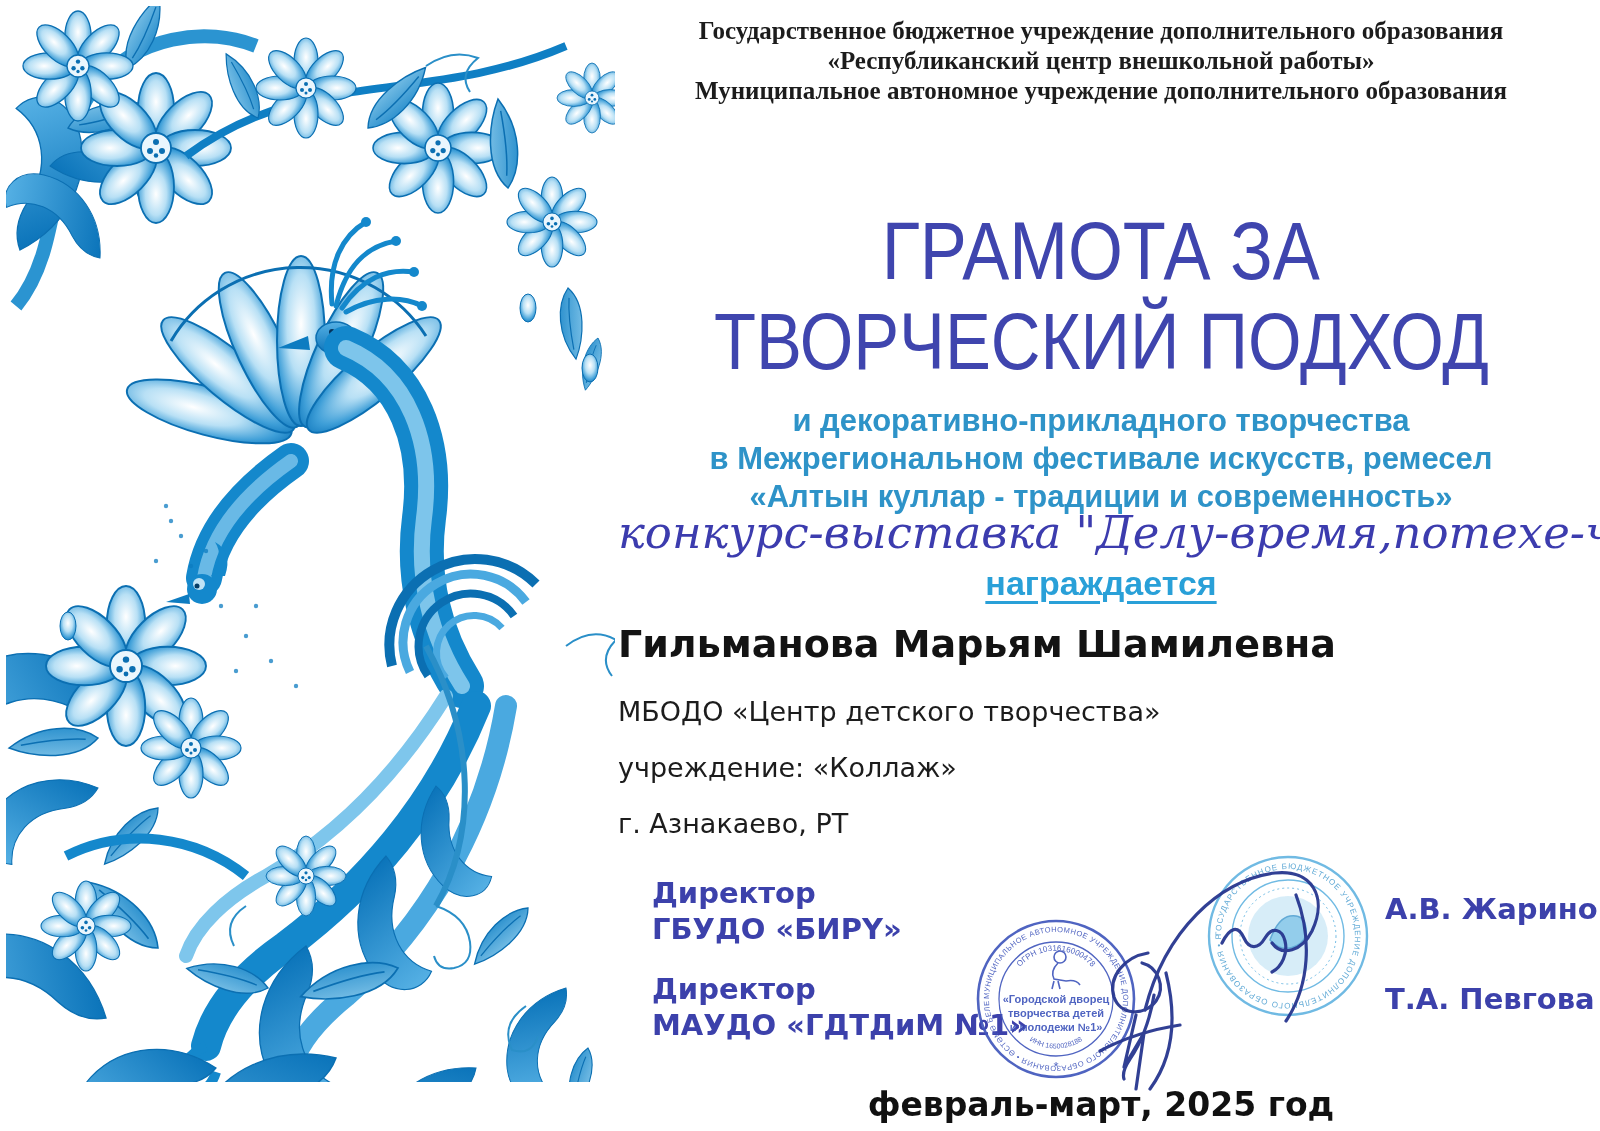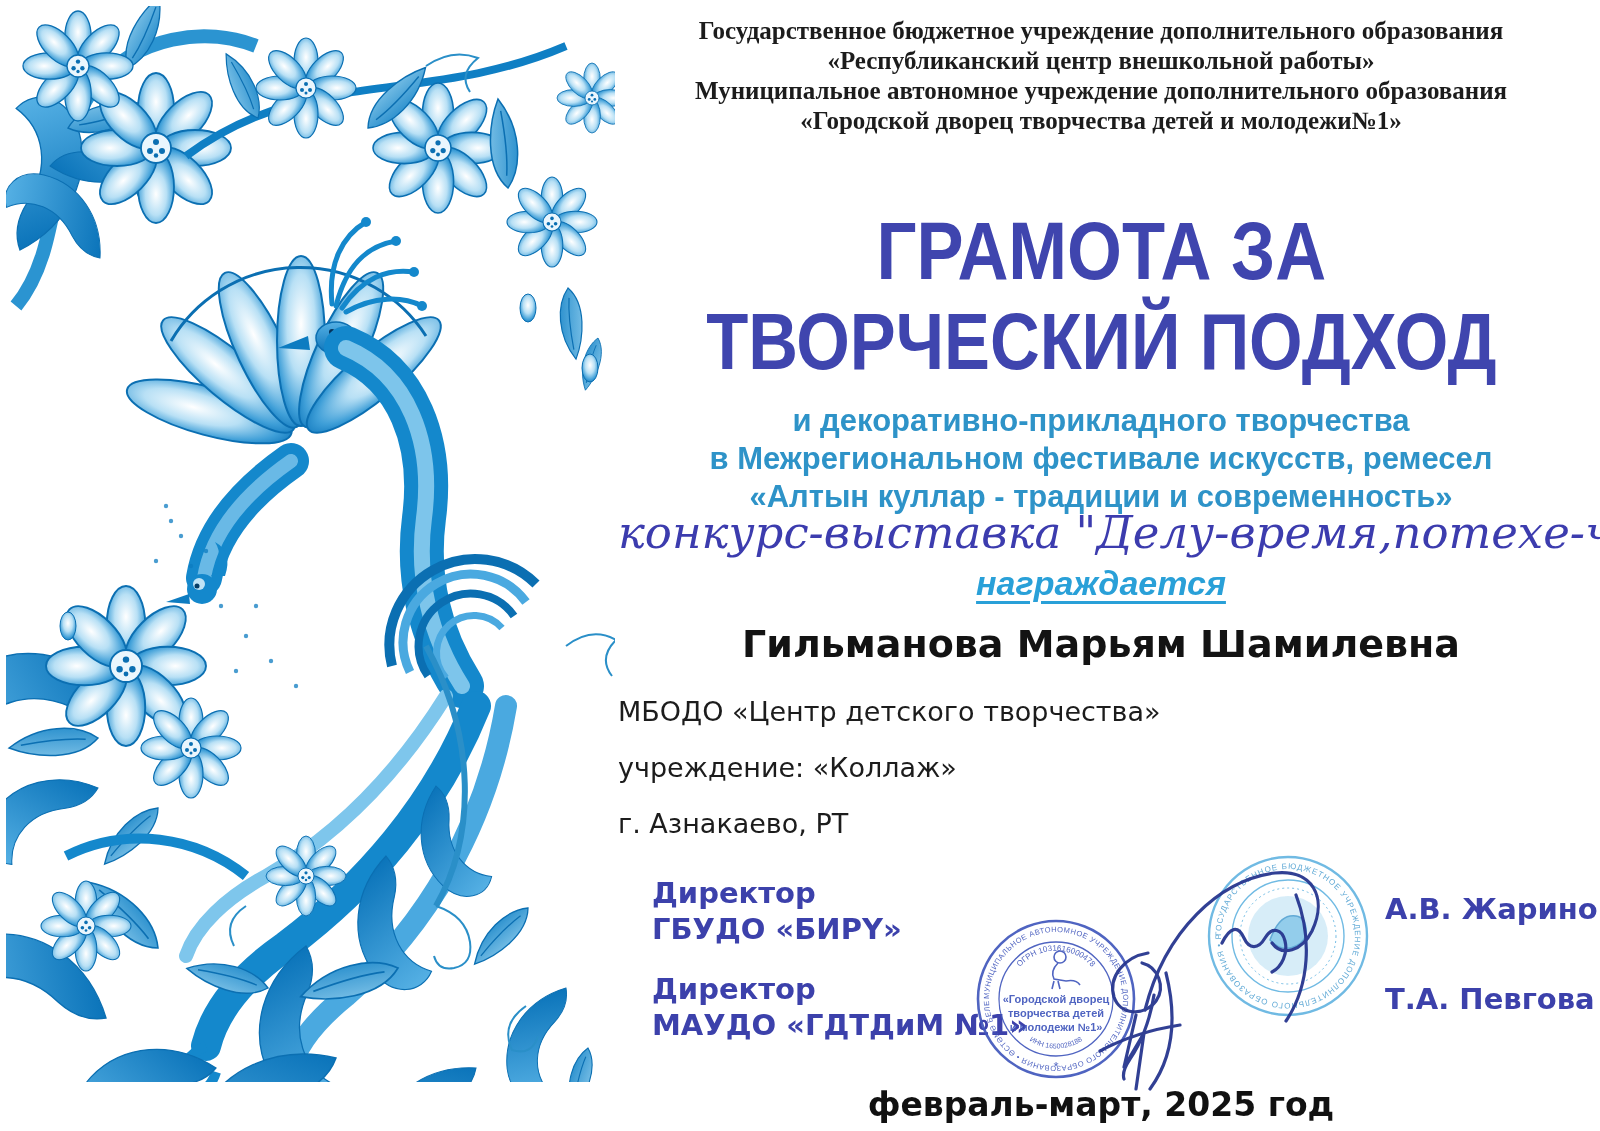--- a/index.html
+++ b/index.html
@@ -3,30 +3,30 @@
 <meta charset="utf-8">
 <style>
   html,body{margin:0;padding:0;background:#e8e8e8;}
   .page{position:relative;width:1600px;height:1131px;background:#ffffff;overflow:hidden;
         font-family:"Liberation Sans",sans-serif;}
   .abs{position:absolute;left:0;right:0;}
   .artwork{position:absolute;left:6px;top:6px;width:609px;height:1076px;}
   .content{position:absolute;left:618px;top:0;width:966px;height:970px;}
   .hdr{top:16px;text-align:center;font-family:"Liberation Serif",serif;font-weight:bold;
        font-size:25px;line-height:30px;color:#1c1c1c;}
-  .title{ text-align:center;color:#3f45ae;font-weight:bold;}
+  .title{ text-align:center;color:#3f45ae;font-weight:normal;}
   .title .cond{display:inline-block;transform:scaleX(.86);transform-origin:center;white-space:nowrap;}
   .t1{top:204px;font-size:82px;}
   .t2{top:296px;font-size:80px;}
   .event{top:402px;text-align:center;color:#2e93c8;font-weight:bold;font-size:31px;line-height:38px;}
   .contest{top:506px;text-align:center;color:#3c3cae;font-family:"DejaVu Serif",serif;
            font-style:italic;font-size:45px;white-space:nowrap;}
   .awarded{top:564px;text-align:center;color:#29a0d8;font-weight:bold;font-size:34px;
-           text-decoration:underline;text-decoration-thickness:3px;text-underline-offset:6px;font-style:italic;}
-  .rname{top:622px;text-align:center;color:#131313;font-family:"DejaVu Sans",sans-serif;
+           text-decoration:underline;text-decoration-thickness:3px;text-underline-offset:6px;}
+  .rname{top:622px;color:#131313;font-family:"DejaVu Sans",sans-serif;
          font-weight:bold;font-size:38px;}
   .rline{text-align:left;color:#1c1c1c;font-family:"DejaVu Sans",sans-serif;font-size:27px;}
   .inst{top:696px;} .nomn{top:752px;} .city{top:808px;}
   .sig-label{position:absolute;left:34px;color:#3c41ab;font-family:"DejaVu Sans",sans-serif;
              font-weight:bold;font-size:29px;white-space:nowrap;}
   .sig-name{position:absolute;left:767px;color:#3c41ab;font-family:"DejaVu Sans",sans-serif;
             font-weight:bold;font-size:29px;white-space:nowrap;}
   .stamp-layer{position:absolute;left:322px;top:845px;width:470px;height:262px;}
   .datefoot{top:1085px;text-align:center;color:#111;font-family:"DejaVu Sans",sans-serif;
             font-weight:bold;font-size:33px;}
@@ -193,21 +193,20 @@
       </g>
     </svg>
   </div>
 
   <div class="content">
 
     <div class="abs hdr">
       <div>Государственное бюджетное учреждение дополнительного образования</div>
       <div>«Республиканский центр внешкольной работы»</div>
       <div>Муниципальное автономное учреждение дополнительного образования</div>
-      <div>«Городской дворец творчества детей и молодежи№1»</div>
     </div>
 
     <div class="abs title t1">
       <span class="cond">ГРАМОТА ЗА</span>
     </div>
     <div class="abs title t2">
       <span class="cond">ТВОРЧЕСКИЙ ПОДХОД</span>
     </div>
 
     <div class="abs event">

